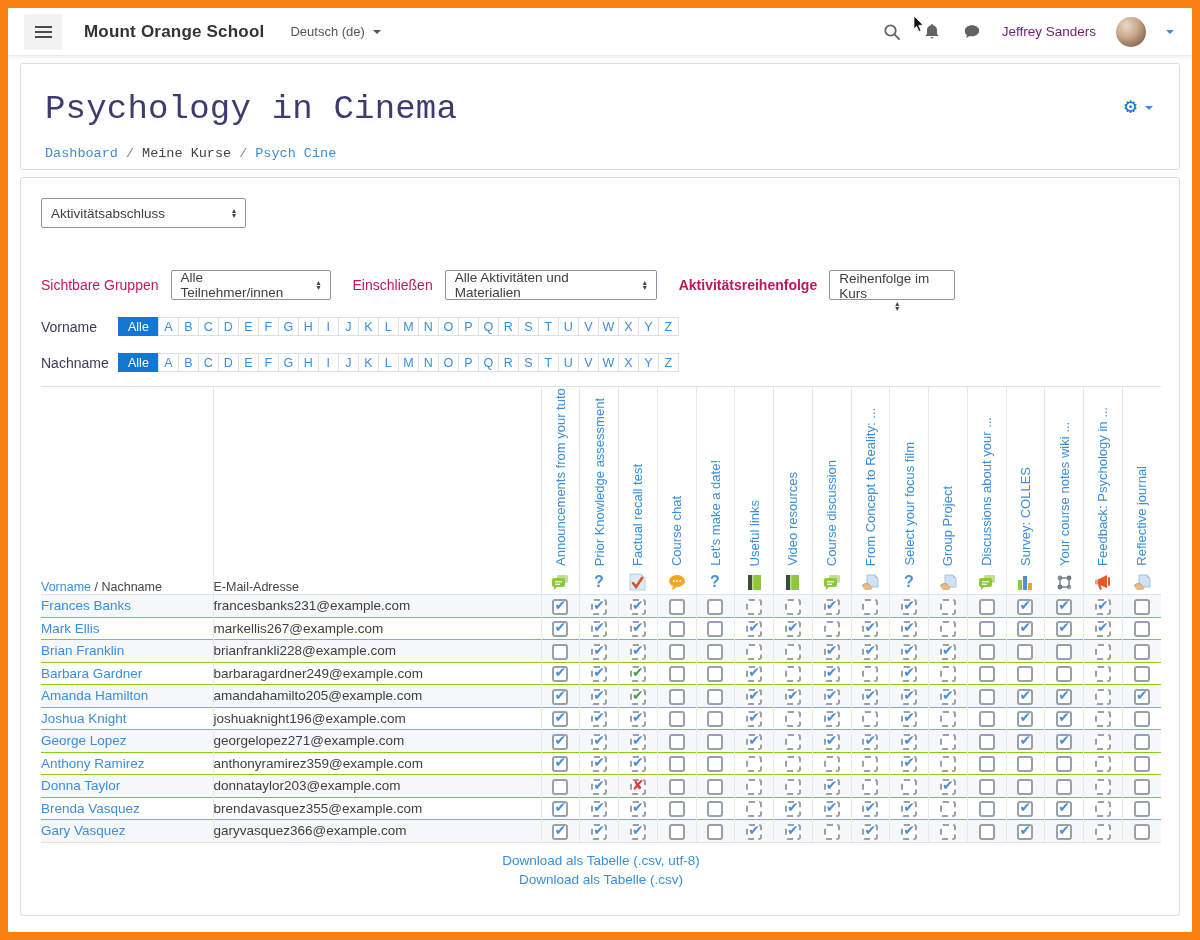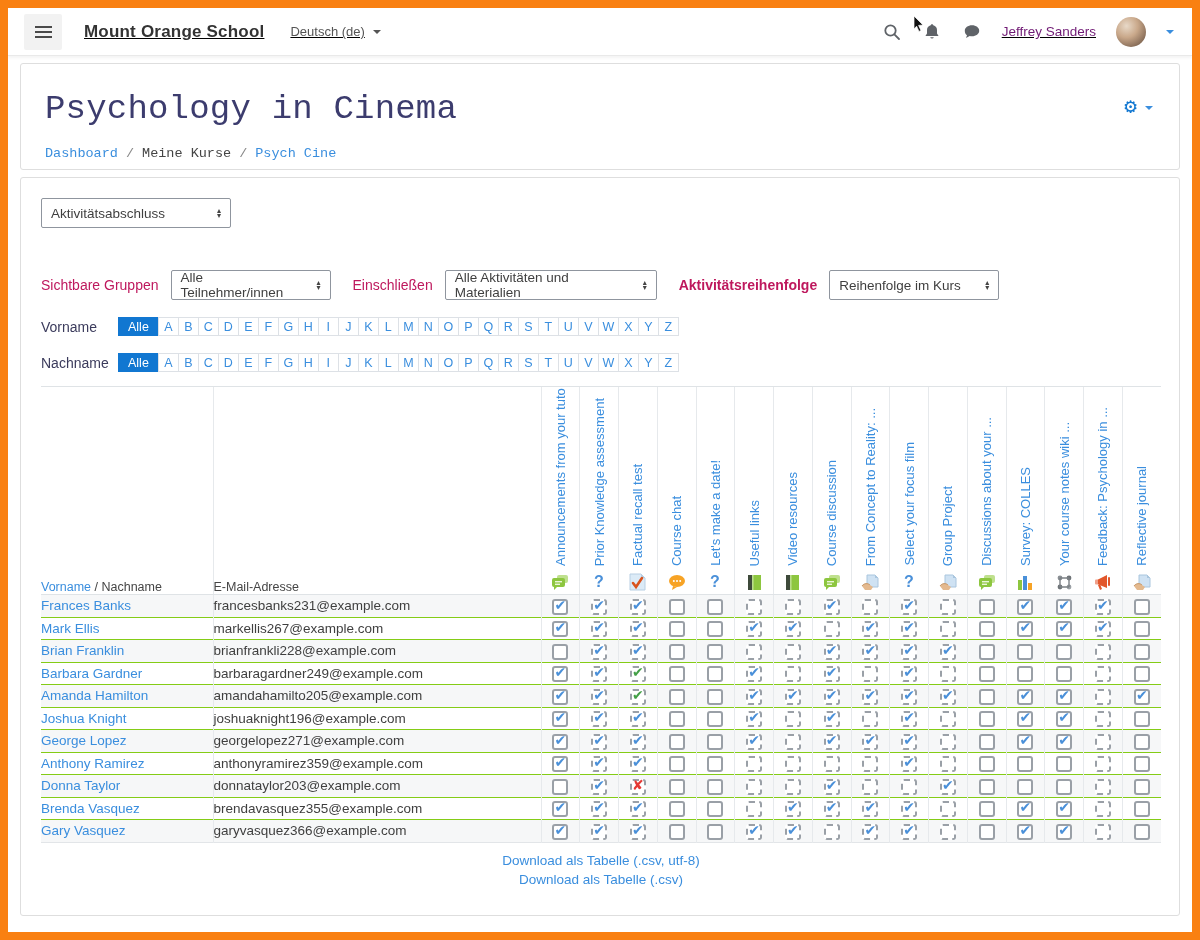--- a/index.html
+++ b/index.html
@@ -2,21 +2,21 @@
 <html><head>
 <meta charset="utf-8">
 <style>
   * { box-sizing: border-box; margin: 0; padding: 0; }
   html,body { width:1200px; height:940px; }
   body { font-family: "Liberation Sans", "DejaVu Sans", sans-serif; background:#fff; }
   #frame { position:relative; width:1200px; height:940px; border:8px solid #f98012; background:#fff; overflow:hidden; }
 
   
   .navbar { height:48px; display:flex; align-items:center; padding:0 18px 0 16px; background:#fff;
-            border-bottom:1px solid #e9e9e9; box-shadow:0 2px 3px rgba(0,0,0,.05); position:relative; z-index:5;text-decoration:underline; }
+            border-bottom:1px solid #e9e9e9; box-shadow:0 2px 3px rgba(0,0,0,.05); position:relative; z-index:5; }
   .hamburger { width:38px; height:36px; background:#f2f2f2; border:none; border-radius:2px; display:flex;
                flex-direction:column; justify-content:center; align-items:center; gap:3px; cursor:pointer; }
   .hamburger span { display:block; width:17px; height:2px; background:#4a4a4a; }
   .brand { font-size:17px; font-weight:bold; color:#333; margin-left:22px; letter-spacing:.2px; }
   .lang { font-size:13px; color:#555; margin-left:26px; display:flex; align-items:center; gap:8px; cursor:pointer; }
   .caret { width:0; height:0; border-left:4px solid transparent; border-right:4px solid transparent; border-top:4px solid #555; display:inline-block; }
   .nav-right { margin-left:auto; display:flex; align-items:center; gap:20px; }
   .nav-icon { width:20px; height:20px; display:flex; align-items:center; justify-content:center; cursor:pointer; }
   .username { color:#701a75; font-size:13.5px; cursor:pointer; }
   .avatar { width:30px; height:30px; border-radius:50%; background:radial-gradient(circle at 35% 30%, #e8d9c8 0%, #c9a88a 40%, #8a6f5a 75%, #6e584a 100%); cursor:pointer; }
@@ -134,40 +134,40 @@
         <a class="link">Dashboard</a>
         <span class="sep">/</span>
         <span class="crumb-plain">Meine Kurse</span>
         <span class="sep">/</span>
         <a class="link">Psych Cine</a>
       </nav>
   </div>
 
   <div class="card main-card">
 
-    <div class="sel" style="width:190px;">
+    <div class="sel" style="width:205px;">
       <span>Aktivitätsabschluss</span>
       <span class="sortarrows">▴<br>▾</span>
     </div>
 
     <div class="filters-row">
       <span class="flabel">Sichtbare Gruppen</span>
       <div class="sel" style="width:160px;">
         <span>Alle Teilnehmer/innen</span>
         <span class="sortarrows">▴<br>▾</span>
       </div>
       <div class="fgap"></div>
       <span class="flabel">Einschließen</span>
       <div class="sel" style="width:212px;">
         <span>Alle Aktivitäten und Materialien</span>
         <span class="sortarrows">▴<br>▾</span>
       </div>
       <div class="fgap"></div>
       <span class="flabel" style="font-weight:bold;">Aktivitätsreihenfolge</span>
-      <div class="sel" style="width:170px;">
+      <div class="sel" style="width:126px;flex-direction:column;">
         <span>Reihenfolge im Kurs</span>
         <span class="sortarrows">▴<br>▾</span>
       </div>
     </div>
 
     <div class="alpha-row">
       <span class="alpha-label">Vorname</span>
       <div class="chips" id="chips-first">
           <span class="chip active">Alle</span>
           <span class="chip">A</span>

